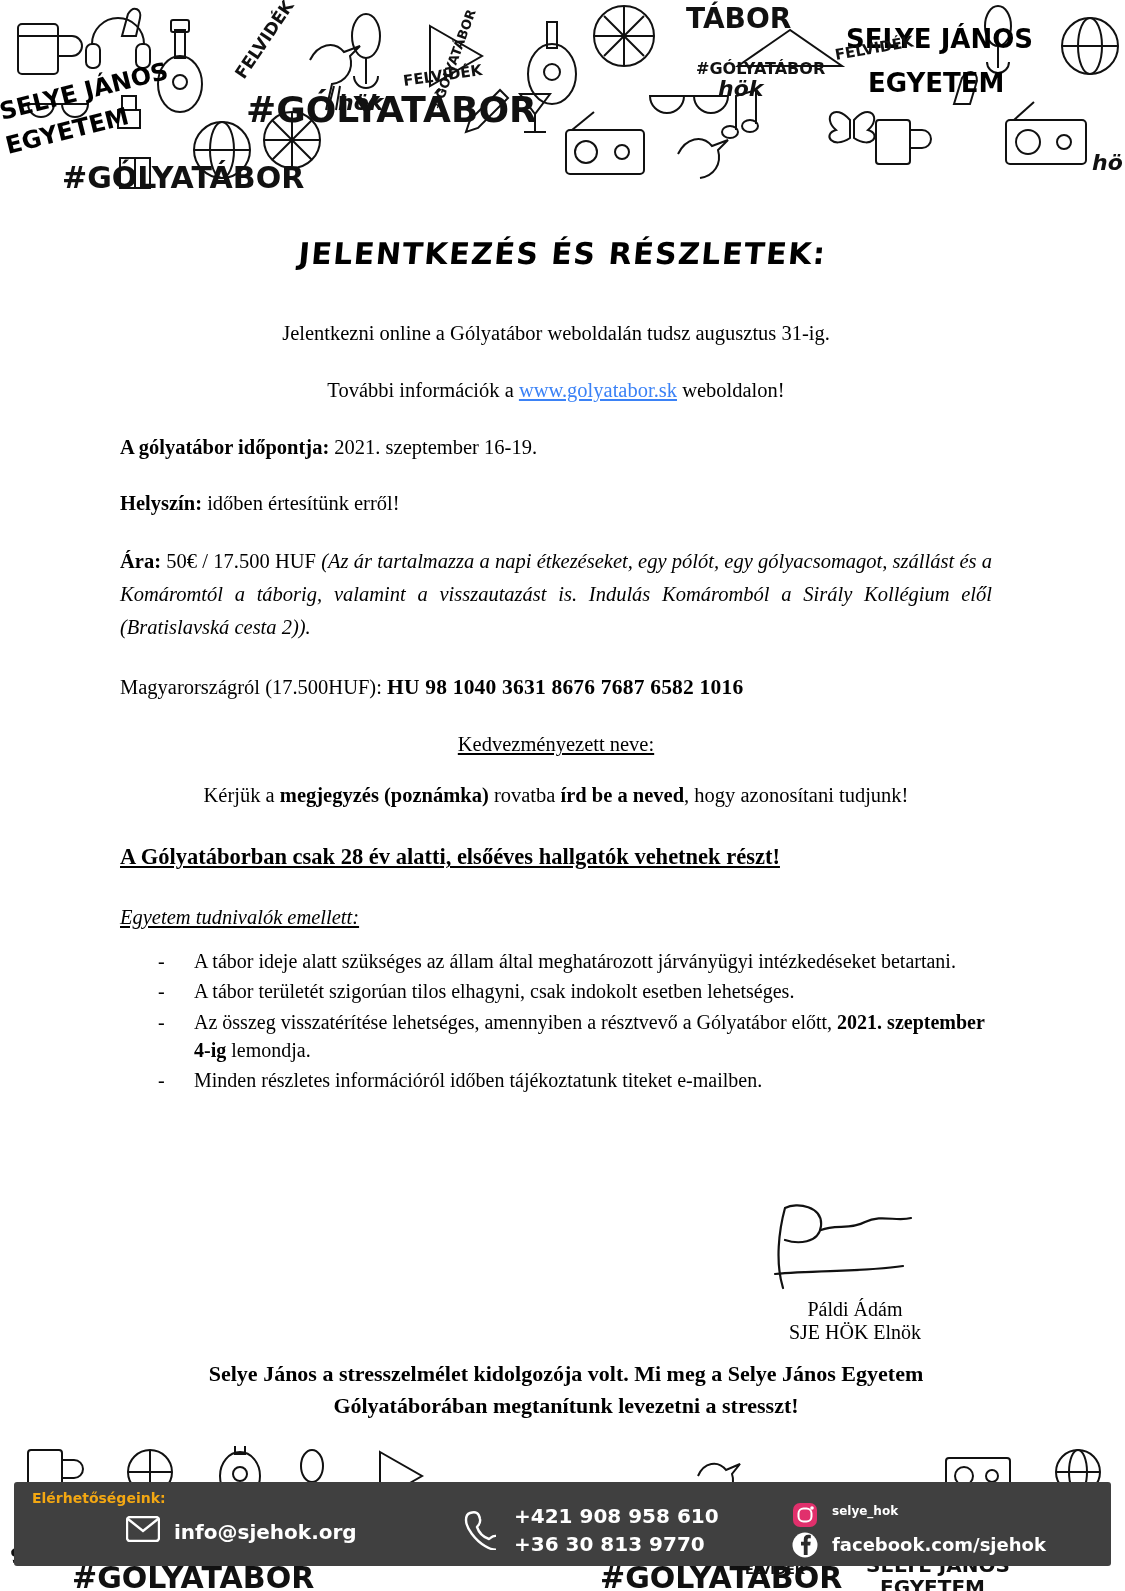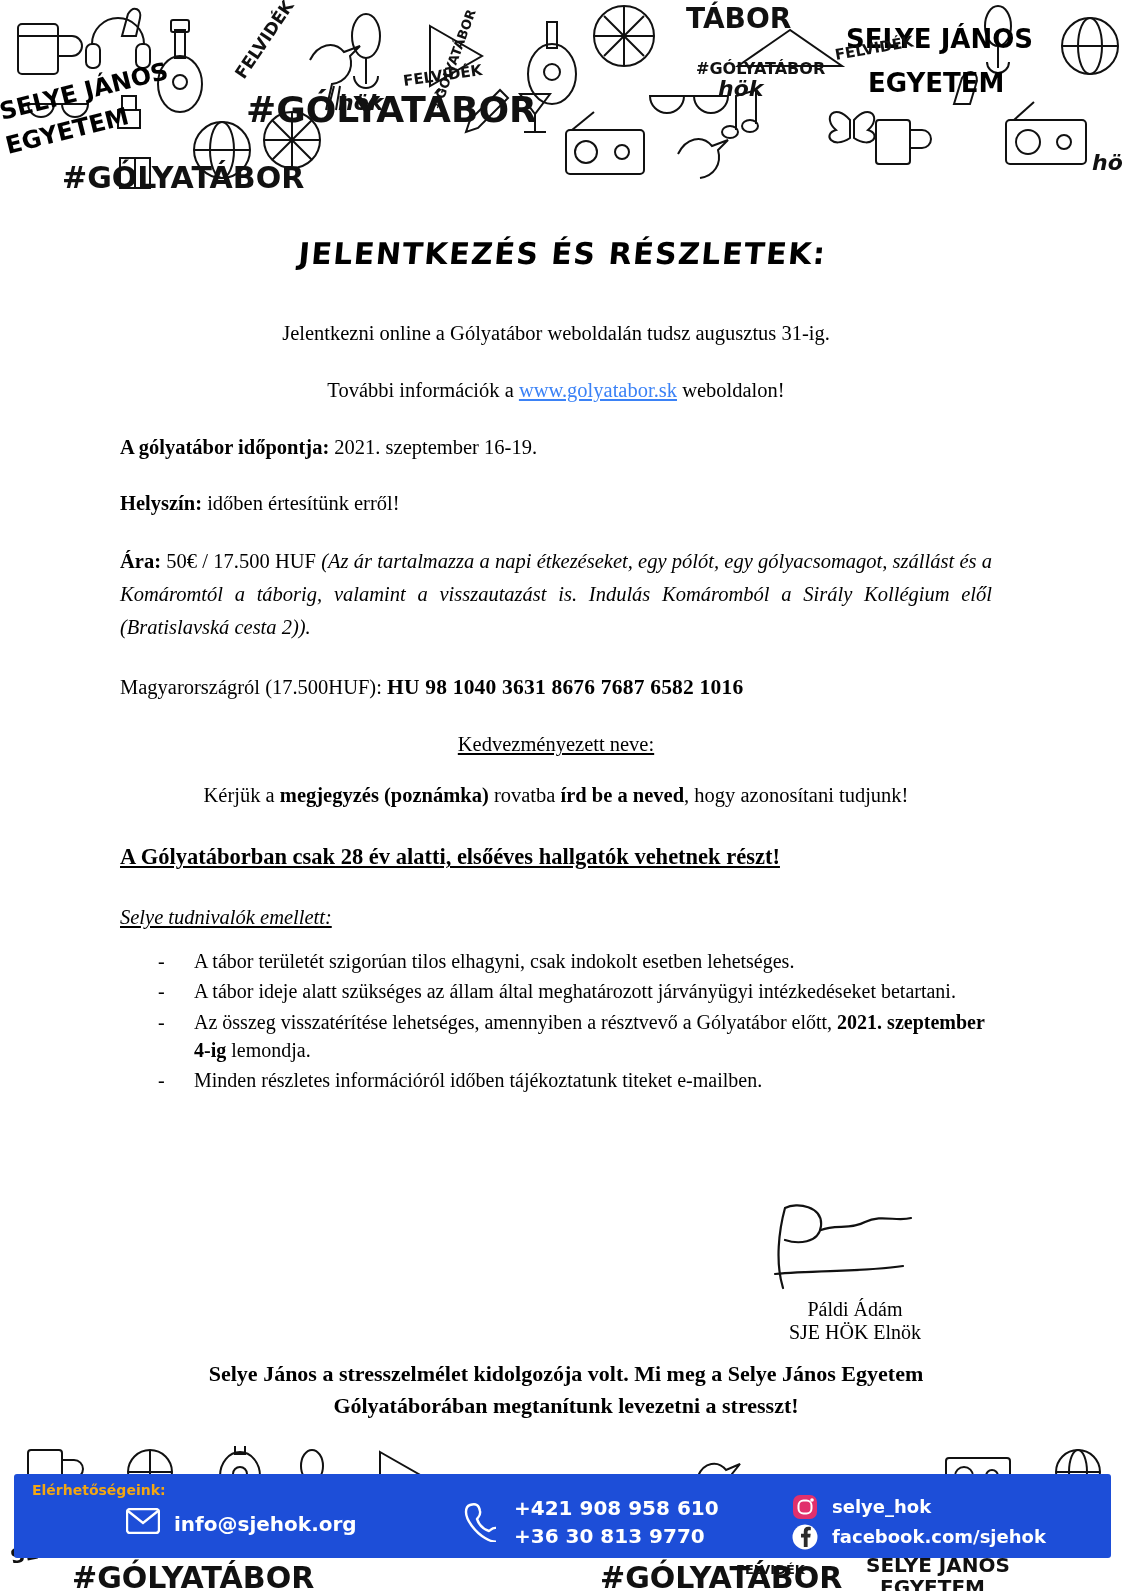--- a/index.html
+++ b/index.html
@@ -145,24 +145,24 @@
     left: 0;
     bottom: 0;
     width: 1125px;
     height: 145px;
     overflow: hidden;
     background: #ffffff;
   }
   .footer-bar {
     position: absolute;
     left: 14px;
-    top: 28px;
+    top: 36px;
     width: 1097px;
     height: 84px;
-    background: #1d4ed8;
+    background: #404040;
     border-radius: 3px;
   }
   .f-label {
     position: absolute;
     left: 18px;
     top: 8px;
     color: #f3a712;
     font-family: "DejaVu Sans", sans-serif;
     font-weight: bold;
     font-size: 14px;
@@ -215,21 +215,21 @@
     position: absolute;
     left: 778px; top: 50px;
     width: 26px; height: 26px;
   }
   .f-ig {
     position: absolute;
     left: 818px; top: 22px;
     color: #ffffff;
     font-family: "DejaVu Sans", sans-serif;
     font-weight: bold;
-    font-size: 18px;
+    font-size: 12px;
     text-align: right;
   }
   .f-fb {
     position: absolute;
     left: 818px; top: 52px;
     color: #ffffff;
     font-family: "DejaVu Sans", sans-serif;
     font-weight: bold;
     font-size: 18px;
   }
@@ -393,28 +393,28 @@
   </p>
 
   <p class="center-sub">Kedvezményezett neve:</p>
 
   <p class="p center">
     <span>Kérjük a </span><span class="b">megjegyzés (poznámka)</span><span> rovatba </span><span class="b">írd be a neved</span><span>, hogy azonosítani tudjunk!</span>
   </p>
 
   <p class="big-bold-underline">A Gólyatáborban csak 28 év alatti, elsőéves hallgatók vehetnek részt!</p>
 
-  <p class="fontos">Selye tudnivalók emellett:</p>
+  <p class="fontos">Egyetem tudnivalók emellett:</p>
 
   <ul class="dashlist">
     <li>
-      <span>A tábor területét szigorúan tilos elhagyni, csak indokolt esetben lehetséges.</span>
+      <span>A tábor ideje alatt szükséges az állam által meghatározott járványügyi intézkedéseket betartani.</span>
     </li>
     <li>
-      <span>A tábor ideje alatt szükséges az állam által meghatározott járványügyi intézkedéseket betartani.</span>
+      <span>A tábor területét szigorúan tilos elhagyni, csak indokolt esetben lehetséges.</span>
     </li>
     <li>
       <span>Az összeg visszatérítése lehetséges, amennyiben a résztvevő a Gólyatábor előtt, </span><span class="bu">2021. szeptember 4-ig</span><span> lemondja.</span>
     </li>
     <li>
       <span>Minden részletes információról időben tájékoztatunk titeket e-mailben.</span>
     </li>
   </ul>
 </div>
 

